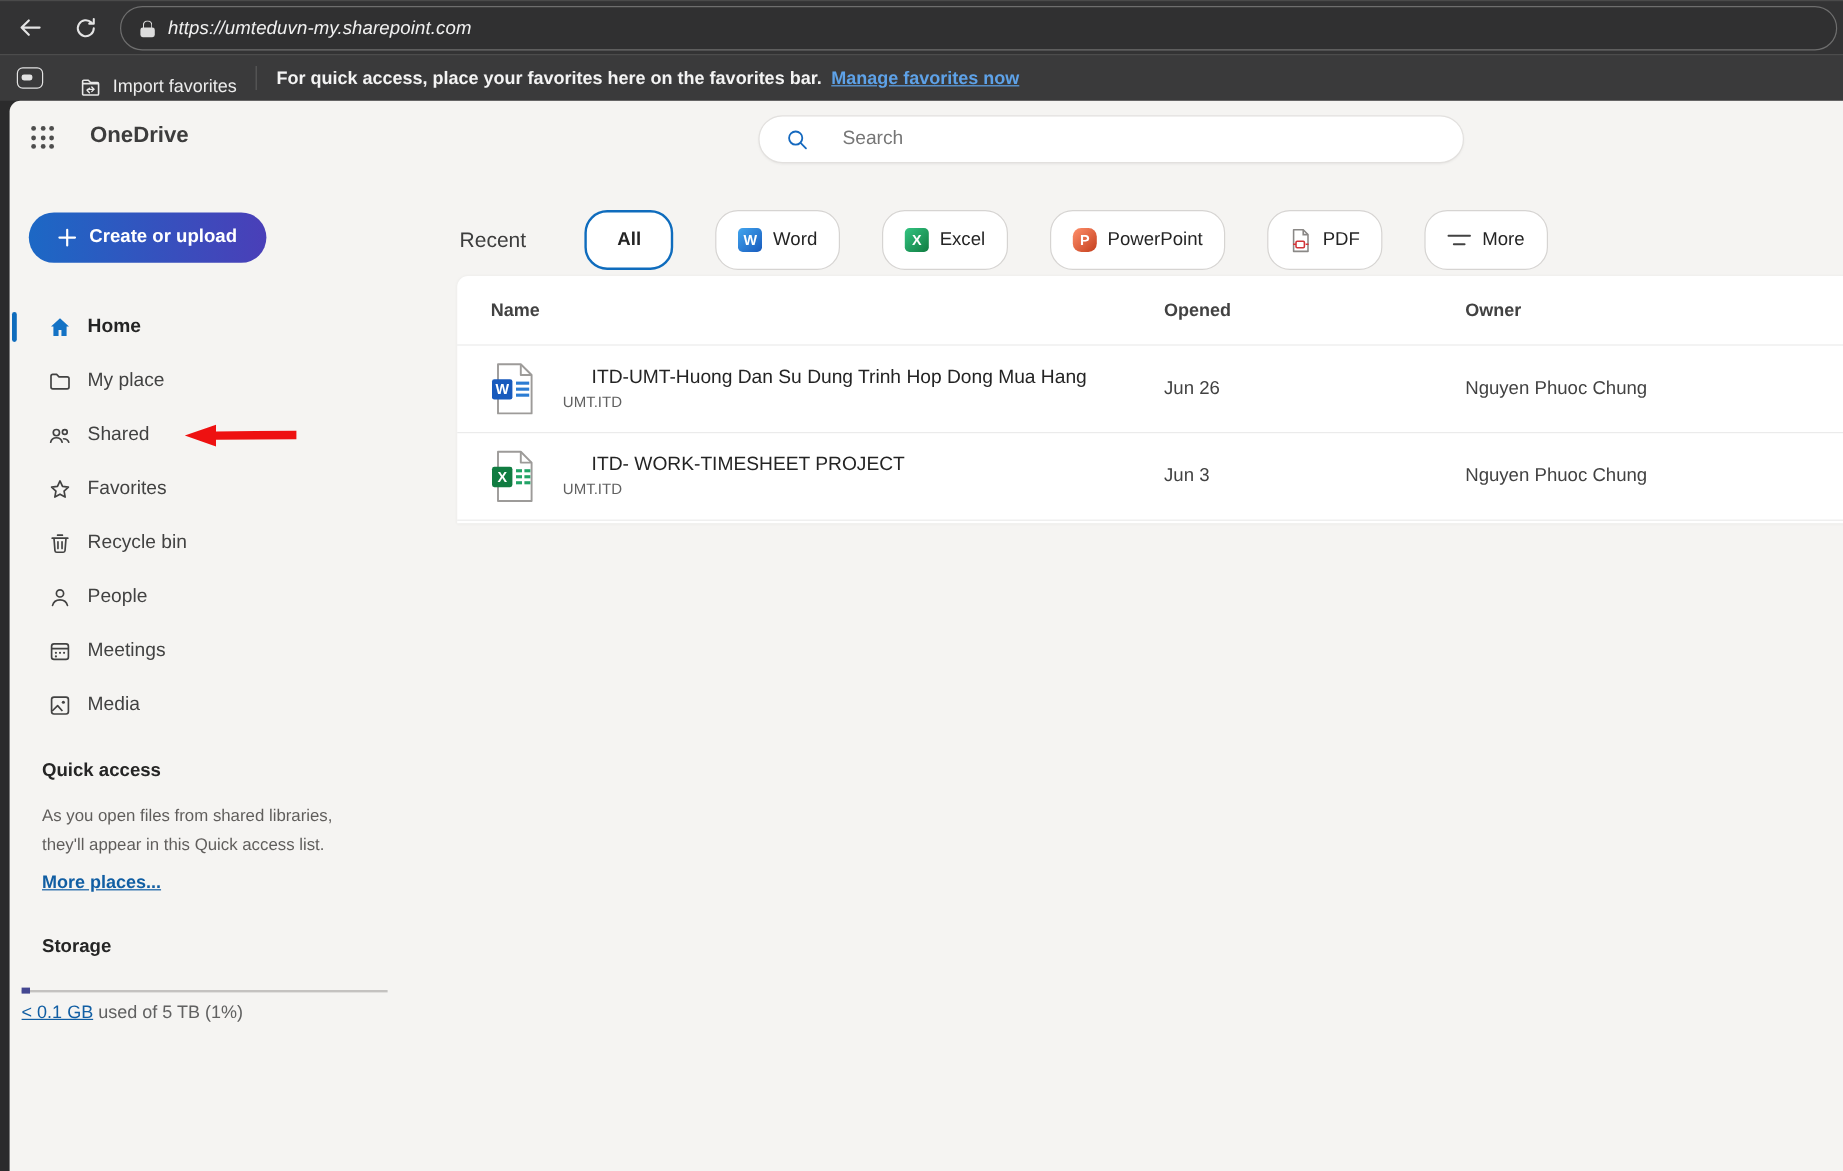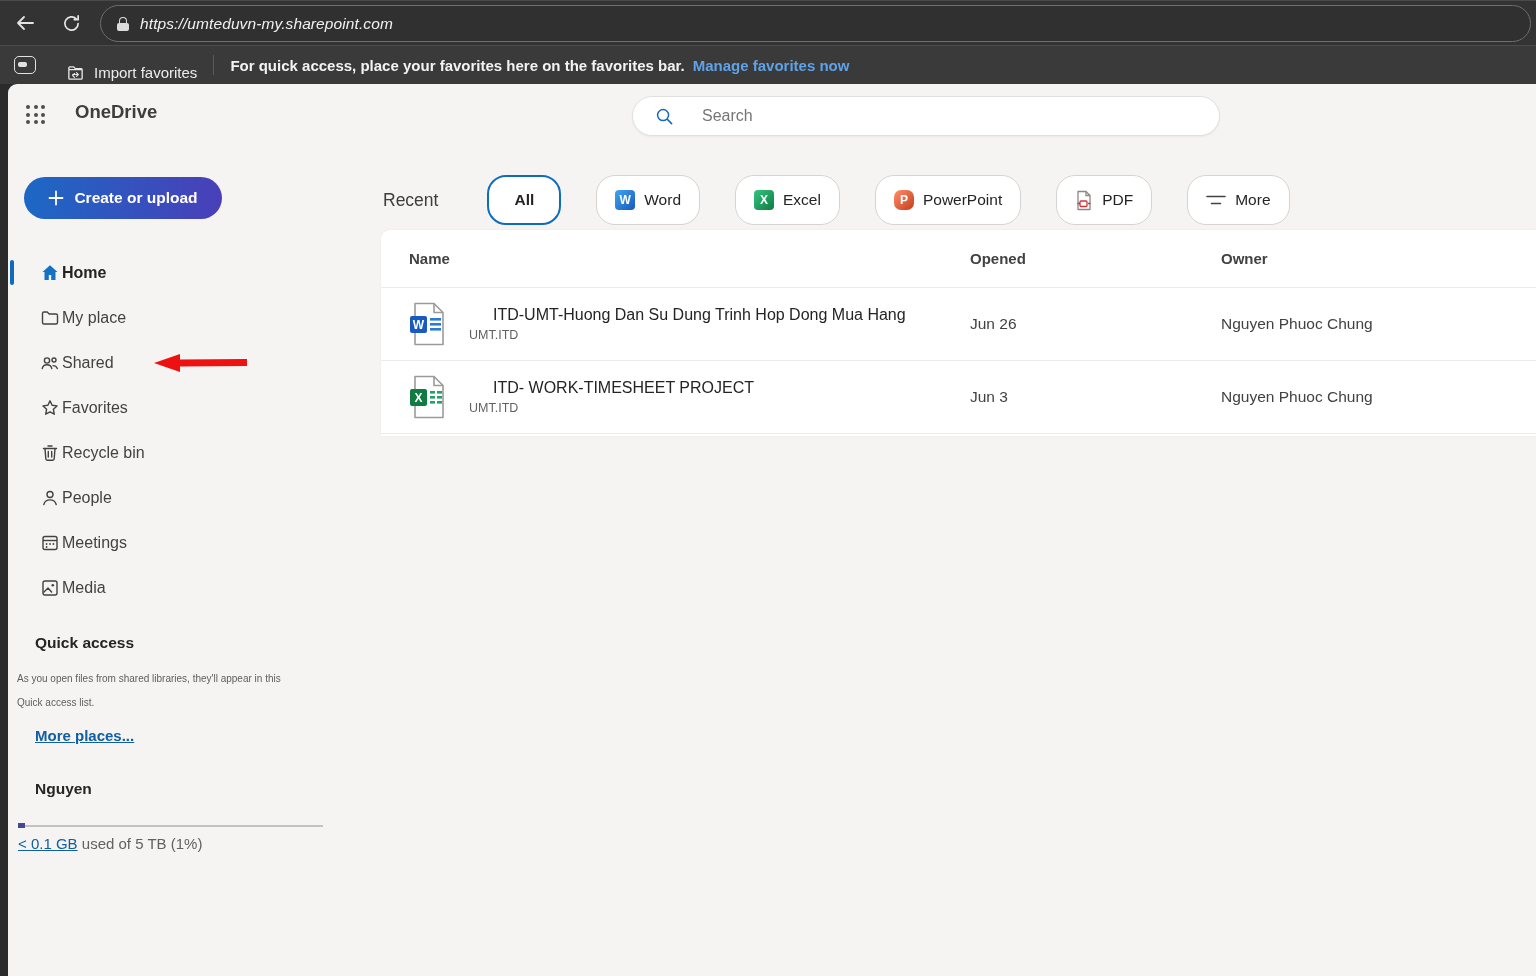--- a/index.html
+++ b/index.html
@@ -13,46 +13,46 @@
   .nav-btn{width:34px;height:34px;display:flex;align-items:center;justify-content:center;color:#e4e4e4;cursor:pointer;border-radius:4px;}
   .nav-btn:first-child{margin-left:8px;}
   .url-bar{position:absolute;left:100px;right:5px;top:4px;height:37px;border-radius:19px;border:1px solid #6e6e6e;background:#303031;display:flex;align-items:center;padding-left:16px;gap:11px;font-style:italic;}
   .url-text{color:#f1f1f1;font-size:15.5px;letter-spacing:.1px;}
   .lock{position:relative;width:12px;height:14px;}
   .lock .shackle{position:absolute;top:0;left:2px;width:8px;height:8px;border:1.6px solid #dcdcdc;border-bottom:none;border-radius:5px 5px 0 0;}
   .lock .body{position:absolute;bottom:0;left:0;width:12px;height:8px;background:#dcdcdc;border-radius:2px;}
   .favbar{position:absolute;top:45px;left:0;right:0;height:39px;background:#3a3a3b;border-top:1px solid #4c4c4c;display:flex;align-items:center;color:#ececec;font-size:15px;}
   .favbar .sep{width:1px;height:20px;background:#5a5a5a;margin:0 16px;}
   .fav-hint{font-weight:700;font-size:15px;color:#f3f3f3;}
-  .fav-link{color:#5ea2e8;font-weight:700;margin-left:8px;cursor:pointer;}
+  .fav-link{color:#5ea2e8;text-decoration:underline;font-weight:700;margin-left:8px;cursor:pointer;}
   .import-btn{display:flex;align-items:flex-start;gap:9px;margin-left:30px;cursor:pointer;margin-top:16px;}
   .panel-icon{margin-left:14px;width:22px;height:18px;position:relative;cursor:pointer;}
   .panel-icon .outer{position:absolute;inset:0;border:1.6px solid #e2e2e2;border-radius:5px;}
   .panel-icon .inner{position:absolute;left:4px;top:6px;width:9px;height:5px;background:#e2e2e2;border-radius:2px;}
 
   
   .page{position:absolute;top:84px;left:8px;right:0;bottom:0;background:#f5f4f2;border-top-left-radius:9px;overflow:hidden;}
 
   
   .waffle{position:absolute;left:18px;top:21px;width:19px;height:19px;display:grid;grid-template-columns:repeat(3,4px);grid-template-rows:repeat(3,4px);gap:3.5px;cursor:pointer;}
   .waffle i{background:#4d4d4d;border-radius:50%;}
   .app-title{position:absolute;left:67px;top:17px;font-size:18.5px;font-weight:600;color:#3d3d3d;}
   .search{position:absolute;left:624px;top:12px;width:588px;height:40px;background:#fff;border:1px solid #e2e0de;border-radius:20px;box-shadow:0 1px 2px rgba(0,0,0,.05);display:flex;align-items:center;padding-left:22px;gap:28px;}
   .search input{border:none;outline:none;font-size:16px;width:460px;font-family:inherit;color:#242424;background:transparent;}
   .search input::placeholder{color:#767676;}
 
   
   .create-btn{position:absolute;left:16px;top:93px;width:198px;height:42px;border:none;border-radius:21px;background:linear-gradient(90deg,#1c68c5,#4a3fb8);color:#fff;font-size:15.5px;font-weight:600;display:flex;align-items:center;justify-content:center;gap:10px;cursor:pointer;font-family:inherit;}
   .side-nav{position:absolute;left:0;top:166px;width:360px;display:flex;flex-direction:column;}
   .side-title{height:44px;display:flex;align-items:center;padding-left:27px;font-size:15.5px;font-weight:700;color:#252525;}
-  .nav-item{height:45px;display:flex;align-items:center;padding-left:32px;gap:2px;font-size:16px;color:#424242;position:relative;cursor:pointer;}
+  .nav-item{height:45px;display:flex;align-items:center;padding-left:32px;gap:13px;font-size:16px;color:#424242;position:relative;cursor:pointer;}
   .nav-item.selected{color:#242424;font-weight:600;}
   .sel-bar{position:absolute;left:2px;top:10px;width:4px;height:25px;border-radius:2px;background:#0f6cbd;}
   .group-label{height:45px;margin-top:10px;display:flex;align-items:center;padding-left:27px;font-size:15.5px;font-weight:700;color:#252525;}
-  .qa-desc{padding-left:9px;margin-top:2px;width:300px;font-size:10px;line-height:24px;color:#605e5c;}
+  .qa-desc{padding-left:27px;margin-top:2px;width:300px;font-size:14px;line-height:24px;color:#605e5c;}
   .more-link{margin-top:12px;margin-left:27px;font-size:15px;font-weight:700;color:#115ea3;text-decoration:underline;cursor:pointer;width:fit-content;}
   .storage-title{margin-top:36px;padding-left:27px;font-size:15.5px;font-weight:700;color:#252525;}
   .storage-bar{margin-top:25px;margin-left:10px;width:305px;height:5px;position:relative;}
   .storage-bar .track{position:absolute;left:0;right:0;top:2px;height:1.6px;background:#c4c2c0;}
   .storage-bar .fill{position:absolute;left:0;top:0;width:7px;height:5px;background:#444791;}
   .storage-usage{margin-top:7px;padding-left:10px;font-size:15px;color:#616161;}
   .storage-usage a{color:#115ea3;text-decoration:underline;cursor:pointer;}
 
   
   .recent-row{position:absolute;left:375px;top:96px;height:40px;display:flex;align-items:center;gap:24px;}
@@ -211,21 +211,21 @@
           <circle cx="12.8" cy="7.2" r="1.3" fill="#424242"></circle>
           <path d="M3.5 14.5 8 10l4 4.5" stroke="#424242" stroke-width="1.4" fill="none" stroke-linejoin="round"></path>
         </svg>
       <span>Media</span>
     </div>
 
     <div class="group-label">Quick access</div>
     <div class="qa-desc">As you open files from shared libraries, they'll appear in this Quick access list.</div>
     <a class="more-link">More places...</a>
 
-    <div class="storage-title">Nguyen</div>
+    <div class="storage-title">Storage</div>
     <div class="storage-bar">
       <span class="track"></span>
         <span class="fill"></span>
     </div>
     <div class="storage-usage">
       <a>&lt; 0.1 GB</a><span> used of 5 TB (1%)</span>
     </div>
   </div>
 
   <svg class="arrow-annot" width="96" height="22" viewBox="0 0 96 22">

